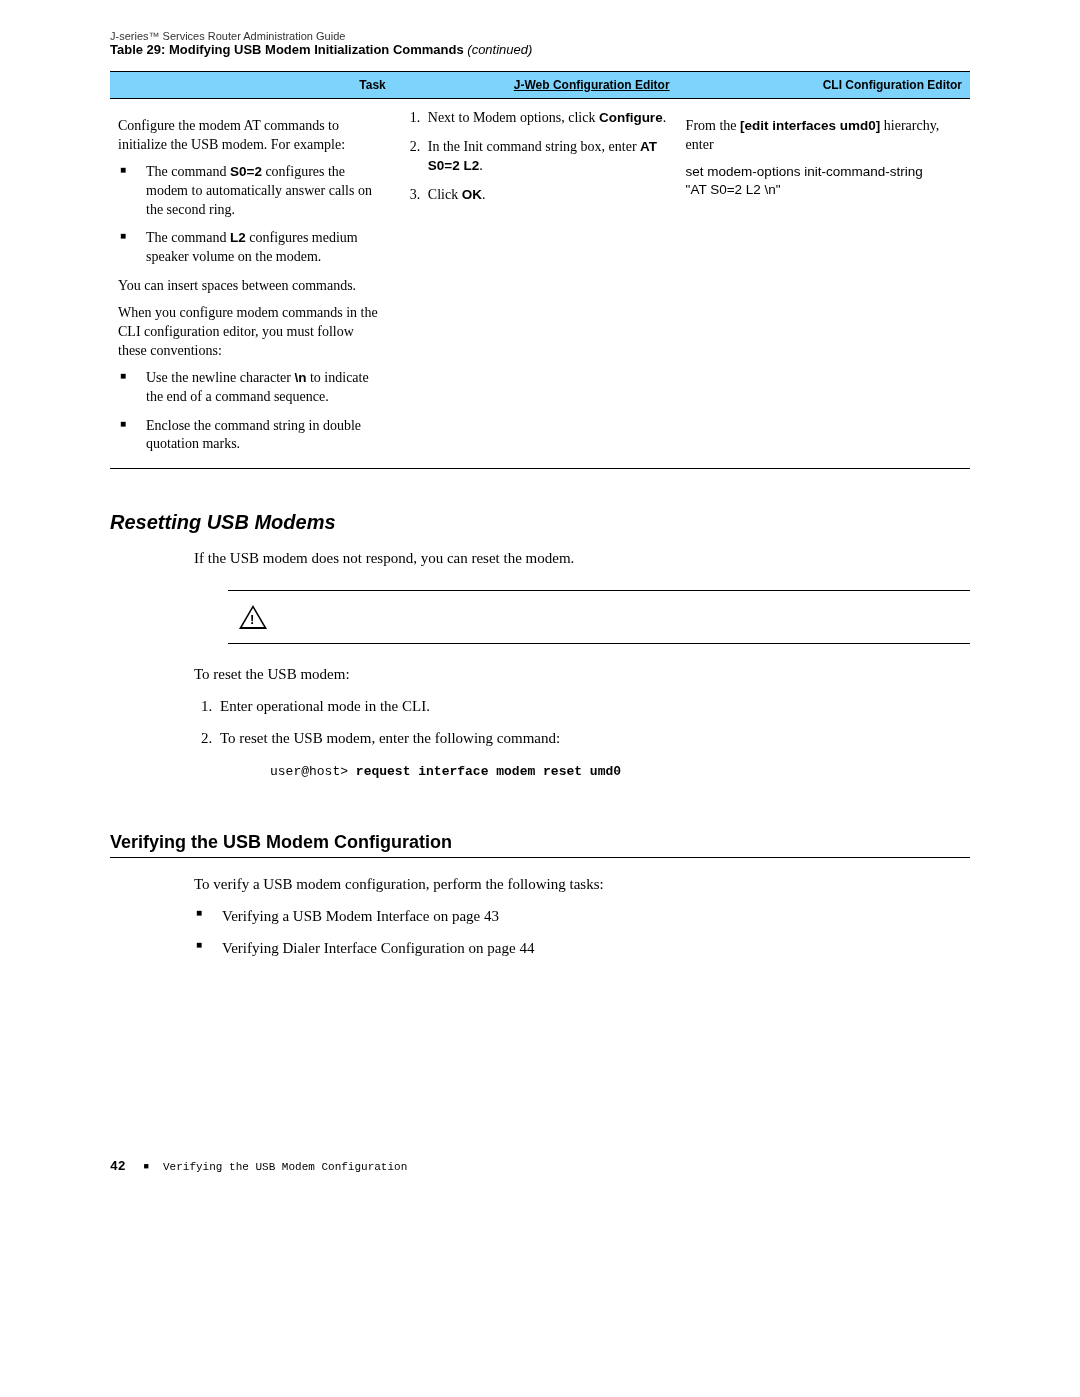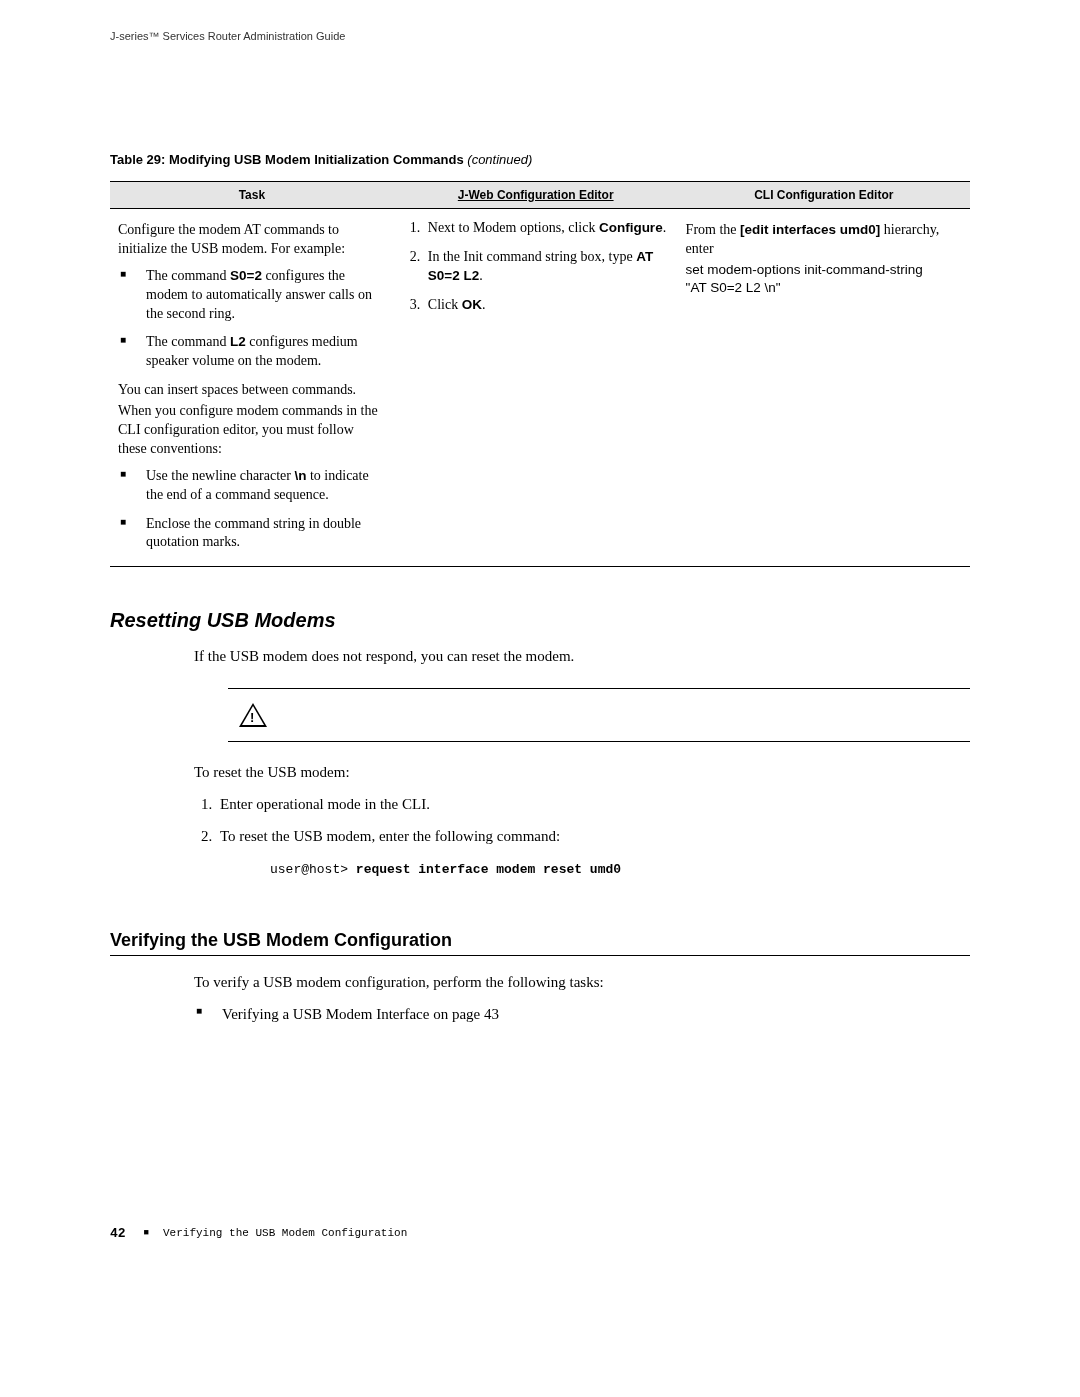--- a/index.html
+++ b/index.html
@@ -11,42 +11,41 @@
     color: #000;
     width: 1080px;
   }
   .page {
     padding: 30px 110px 50px 110px;
   }
   .running-head {
     font-family: Verdana, Arial, sans-serif;
     font-size: 11px;
     color: #333;
-    margin-bottom: 110px;
   }
   .table-title {
     font-family: Verdana, Arial, sans-serif;
     font-size: 13px;
     font-weight: bold;
     margin-bottom: 14px;
   }
   .table-title .continued {
     font-style: italic;
     font-weight: normal;
   }
   .tbl {
     border-collapse: collapse;
     width: 100%;
     font-size: 14px;
   }
   .tbl th {
-    text-align: center;
+    text-align: right;
     font-family: Verdana, Arial, sans-serif;
     font-size: 12px;
-    background: #e5e5e5;
+    background: #7dd3fc;
     border-top: 1px solid #000;
     border-bottom: 1px solid #000;
     padding: 6px 8px;
   }
   .tbl td {
     vertical-align: top;
     padding: 10px 8px 4px 8px;
     border-bottom: 1px solid #000;
     line-height: 1.35;
   }
@@ -73,21 +72,21 @@
   ol.num {
     list-style: decimal;
     padding-left: 22px;
     margin: 0;
   }
   ol.num > li {
     margin-bottom: 10px;
     padding-left: 4px;
   }
   .b { font-weight: bold; }
-  .para { margin: 2px 0; }
+  .para { margin: 8px 0; }
 
   .sect-h3 {
     font-family: Liberation Sans, sans-serif;
     font-style: italic;
     font-weight: bold;
     font-size: 20px;
     margin: 42px 0 14px 0;
   }
   .sect-h2 {
     font-family: Verdana, Arial, sans-serif;
@@ -220,21 +219,21 @@
             <li>Enclose the command string in double quotation marks.</li>
           </ul>
         </td>
 
         <td>
           <ol class="num">
             <li>
               <span>Next to Modem options, click </span><span class="b sans">Configure</span>.
             </li>
             <li>
-              <span>In the Init command string box, type </span><span class="b sans">AT S0=2 L2</span>.
+              <span>In the Init command string box, enter </span><span class="b sans">AT S0=2 L2</span>.
             </li>
             <li>
               <span>Click </span><span class="b sans">OK</span>.
             </li>
           </ol>
         </td>
 
         <td>
           <div class="para">
             <span>From the </span><span class="b sans">[edit interfaces umd0]</span><span> hierarchy, enter</span>
@@ -276,20 +275,21 @@
       </li>
     </ol>
   </div>
 
   <div class="sect-h2">Verifying the USB Modem Configuration</div>
   <hr class="sect-rule">
   <div class="body-indent">
     <p>To verify a USB modem configuration, perform the following tasks:</p>
     <ul class="sq">
       <li>Verifying a USB Modem Interface on page 43</li>
+      <li>Verifying Dialer Interface Configuration on page 44</li>
     </ul>
   </div>
 
   <div class="footer">
     <span class="pn">42</span>
     <span class="sq-mark">■</span>
     <span>Verifying the USB Modem Configuration</span>
   </div>
 
 </div>

